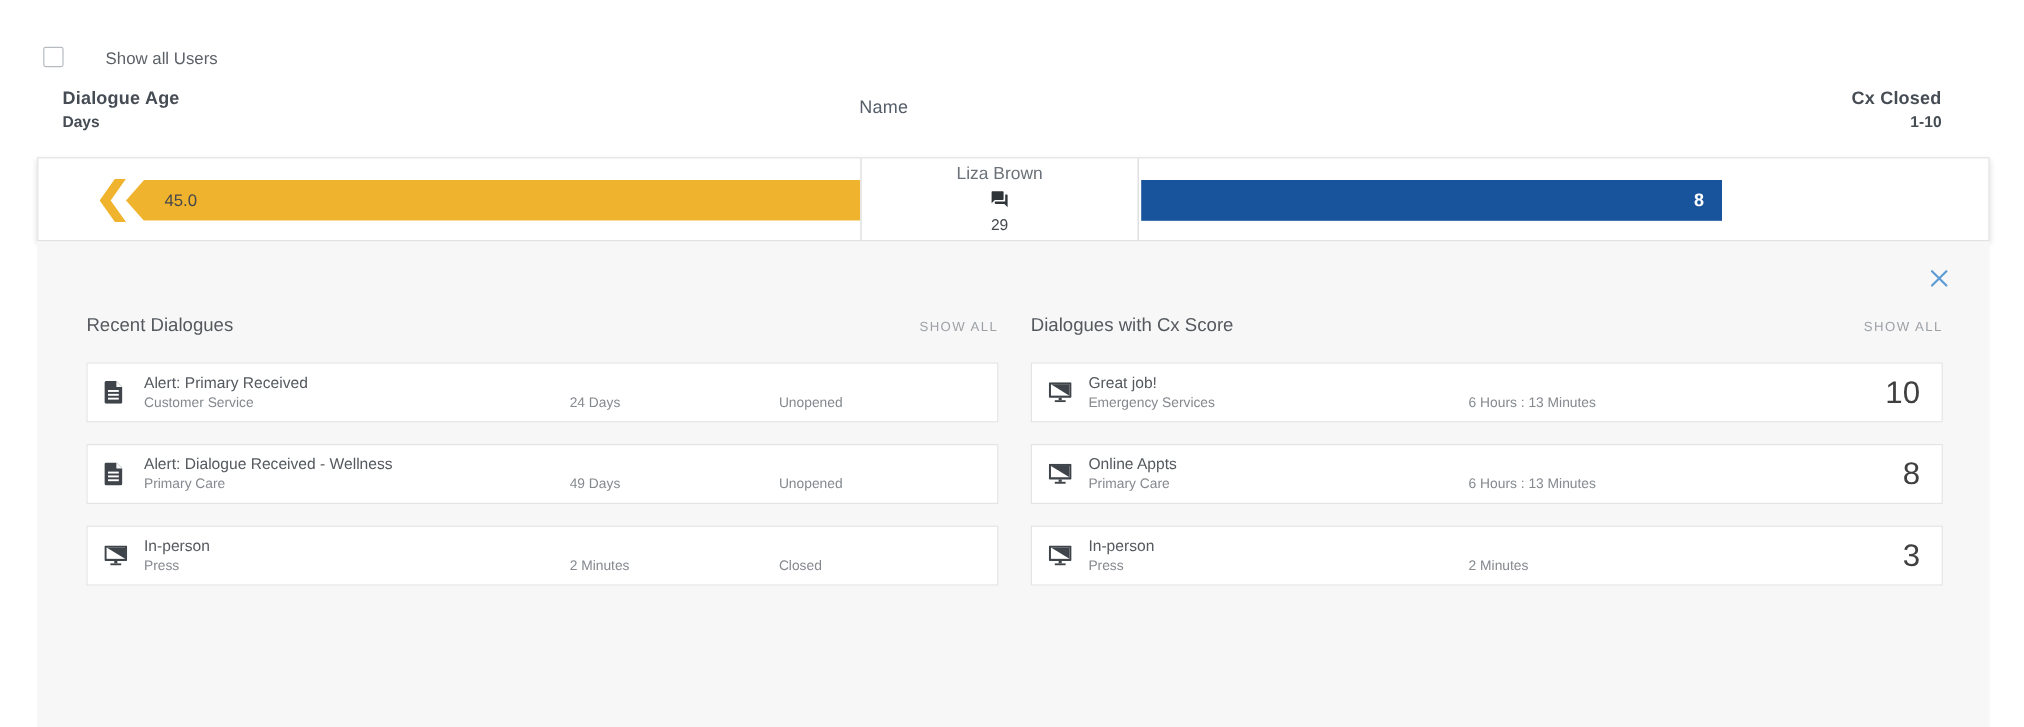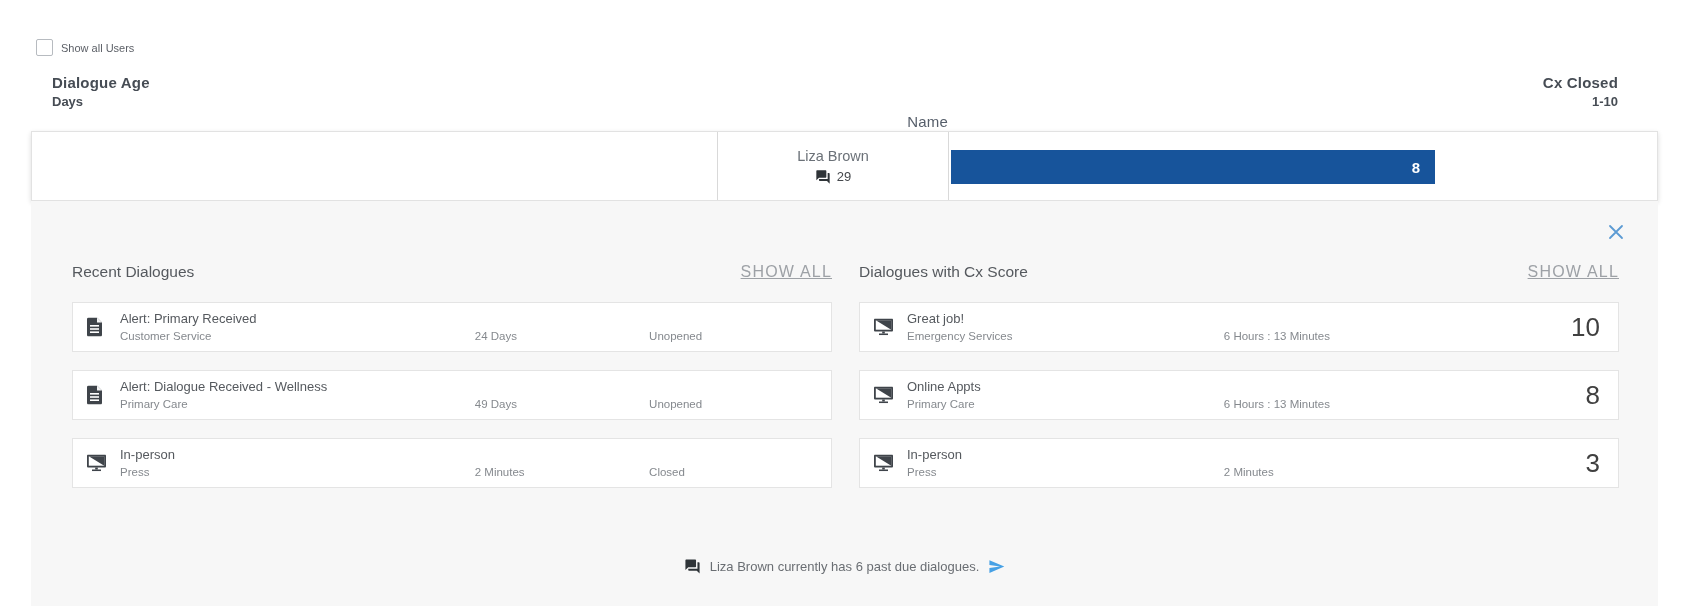--- a/index.html
+++ b/index.html
@@ -3,59 +3,59 @@
 <meta charset="utf-8">
 <style>
   * { margin:0; padding:0; box-sizing:border-box; }
   html,body { width:1687px; height:606px; background:#ffffff; overflow:hidden;
               font-family:"Liberation Sans", sans-serif; }
   .page { position:relative; width:1687px; height:606px; }
 
   
   .show-all { position:absolute; left:36px; top:39px; display:flex; align-items:center; gap:8px; cursor:pointer; }
   .checkbox { width:17px; height:17px; background:#fff; border:1px solid #b7bbc0; border-radius:2px; }
-  .show-all-label { font-size:11px; color:#5b5f66; }
+  .show-all-label { font-size:14px; color:#5b5f66;margin-left:27px; }
 
   
   .hdr-age { position:absolute; left:52px; top:74px; }
-  .hdr-name { position:absolute; left:716px; top:81px; width:232px; text-align:right;margin-top:32px; }
+  .hdr-name { position:absolute; left:716px; top:81px; width:232px; text-align:left; }
   .hdr-score { position:absolute; right:69px; top:74px; text-align:right; }
   .col-title { font-size:15px; font-weight:600; color:#464c54; letter-spacing:.2px; }
   .col-sub { font-size:13px; font-weight:700; color:#464c54; margin-top:3px; }
   .hdr-name .col-title { font-weight:500; color:#565e6a; }
 
   
   .user-row { position:absolute; left:31px; top:131px; width:1627px; height:70px;
               background:#fff; border:1px solid #e2e2e2; box-shadow:0 2px 5px rgba(0,0,0,.14); }
   .age-zone { position:absolute; left:0; top:0; width:685px; height:100%; }
   .age-chevron { position:absolute; left:51px; top:17px; width:22px; height:36px; background:#f0b32e;
                  clip-path:polygon(58% 0, 100% 0, 42% 50%, 100% 100%, 58% 100%, 0 50%); }
   .age-bar { position:absolute; left:73px; top:18px; right:0; height:34px; background:#f0b32e;
              clip-path:polygon(15px 0, 100% 0, 100% 100%, 15px 100%, 0 50%);
              display:flex; align-items:center; padding-left:32px; }
   .age-bar span { font-size:14px; color:#45484c; }
   .name-cell { position:absolute; left:685px; top:0; width:232px; height:100%;
                border-left:1px solid #d9d9d9; border-right:1px solid #d9d9d9;
                display:flex; flex-direction:column; align-items:center; justify-content:center; gap:5px; }
   .name-text { font-size:14.5px; color:#6b7178; }
-  .count-row { display:flex; align-items:center; gap:6px; }
+  .count-row { display:flex; align-items:center; gap:6px;flex-direction:column; }
   .count-row .num { font-size:13px; color:#45484c; }
   .score-zone { position:absolute; left:917px; top:0; right:0; height:100%; }
   .score-bar { position:absolute; left:2px; top:18px; width:484px; height:34px; background:#17549b;
                display:flex; align-items:center; justify-content:flex-end; padding-right:15px; }
   .score-bar span { font-size:15px; font-weight:700; color:#ffffff; }
 
   
   .panel { position:absolute; left:31px; top:201px; width:1627px; height:405px; background:#f7f7f7; }
   .close-btn { position:absolute; top:22px; right:33px; width:18px; height:18px; cursor:pointer; }
   .sections { display:flex; gap:27px; padding:62px 39px 0 41px; }
   .section { flex:1; }
   .sec-head { display:flex; justify-content:space-between; align-items:baseline; margin-bottom:21px; }
   .sec-title { font-size:15.5px; color:#55595e; }
-  .show-all-link { font-size:16px; letter-spacing:1.2px; color:#9da1a6; cursor:pointer;text-decoration:underline; }
+  .show-all-link { font-size:11px; letter-spacing:1.2px; color:#9da1a6; cursor:pointer; }
 
   .card { position:relative; height:50px; background:#fff; border:1px solid #e4e4e4; margin-bottom:18px; cursor:pointer; }
   .card .c-icon { position:absolute; left:14px; top:50%; transform:translateY(-50%); display:flex; }
   .card .c-title { position:absolute; left:47px; top:8px; font-size:13px; color:#55595e; white-space:nowrap; }
   .card .c-sub { position:absolute; left:47px; top:27px; font-size:11.5px; color:#85898e; white-space:nowrap; }
   .card .c-val { position:absolute; left:53%; top:27px; font-size:11.5px; color:#85898e; white-space:nowrap;text-align:center; }
   .card .c-status { position:absolute; left:76%; top:27px; font-size:11.5px; color:#85898e; }
   .card.right .c-val { left:48%; }
   .card .c-score { position:absolute; right:18px; top:50%; transform:translateY(-50%);
                    font-size:26px; font-weight:300; color:#404040; }
@@ -81,20 +81,26 @@
   </div>
   <div class="hdr-name">
     <div class="col-title">Name</div>
   </div>
   <div class="hdr-score">
     <div class="col-title">Cx Closed</div>
     <div class="col-sub">1-10</div>
   </div>
 
   <div class="user-row">
+    <div class="age-zone">
+      <div class="age-chevron"></div>
+      <div class="age-bar">
+        <span>45.0</span>
+      </div>
+    </div>
     <div class="name-cell">
       <div class="name-text">Liza Brown</div>
       <div class="count-row">
         <span>
           <svg width="16" height="16" viewBox="0 0 24 24" fill="#2f3438">
               <path d="M21 6h-2v9H6v2c0 .55.45 1 1 1h11l4 4V7c0-.55-.45-1-1-1zM17 12V3c0-.55-.45-1-1-1H3c-.55 0-1 .45-1 1v14l4-4h10c.55 0 1-.45 1-1z"></path>
             </svg>
         </span>
         <span class="num">29</span>
       </div>
@@ -219,28 +225,15 @@
               </svg>
           </span>
           <span class="c-title">In-person</span>
           <span class="c-sub">Press</span>
           <span class="c-val">2 Minutes</span>
           <span class="c-score">3</span>
         </div>
       </div>
     </div>
 
-    <div class="footer-note">
-      <span>
-        <svg width="17" height="17" viewBox="0 0 24 24" fill="#2f3438">
-            <path d="M21 6h-2v9H6v2c0 .55.45 1 1 1h11l4 4V7c0-.55-.45-1-1-1zM17 12V3c0-.55-.45-1-1-1H3c-.55 0-1 .45-1 1v14l4-4h10c.55 0 1-.45 1-1z"></path>
-          </svg>
-      </span>
-      <span class="msg">Liza Brown currently has 6 past due dialogues.</span>
-      <span>
-        <svg width="17" height="17" viewBox="0 0 24 24" fill="#47a1e5">
-            <path d="M2.01 21 23 12 2.01 3 2 10l15 2-15 2z"></path>
-          </svg>
-      </span>
-    </div>
   </div>
 
 </div>
 
 </body></html>

